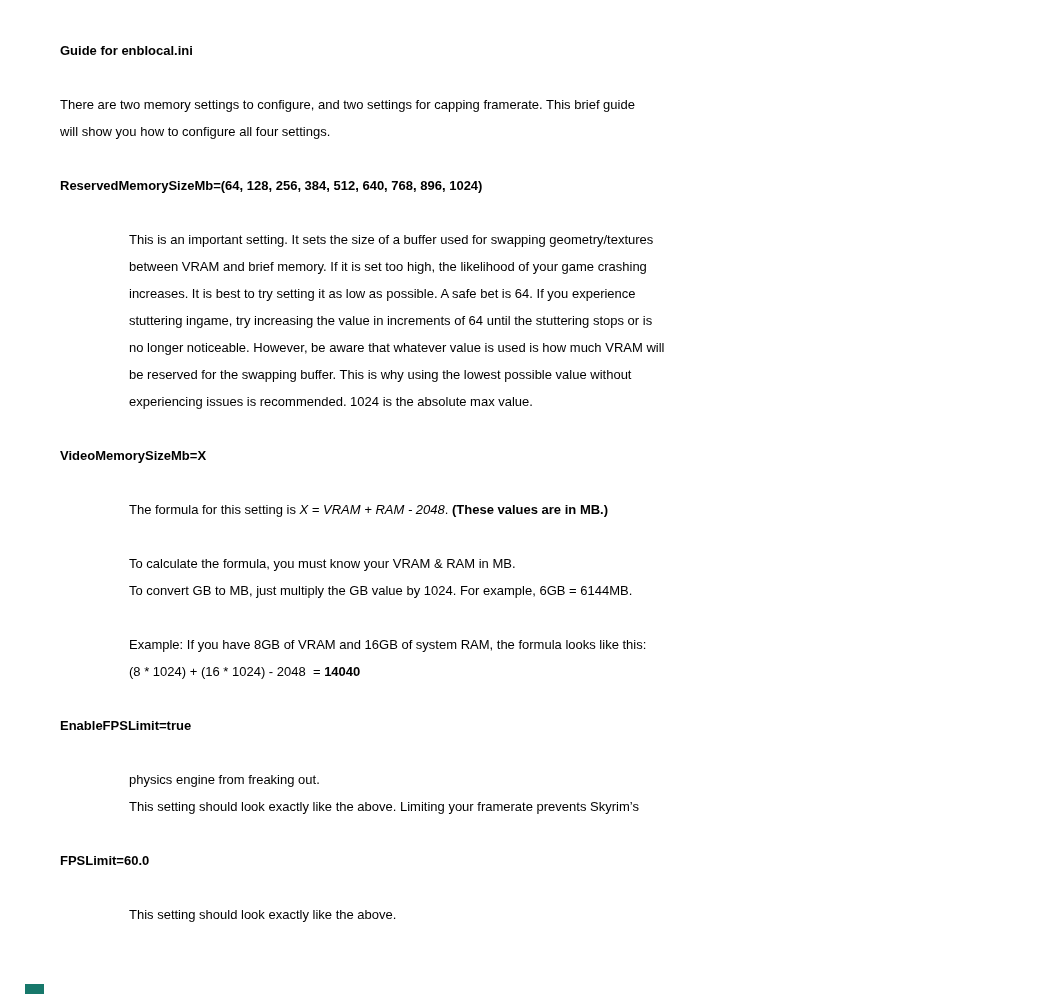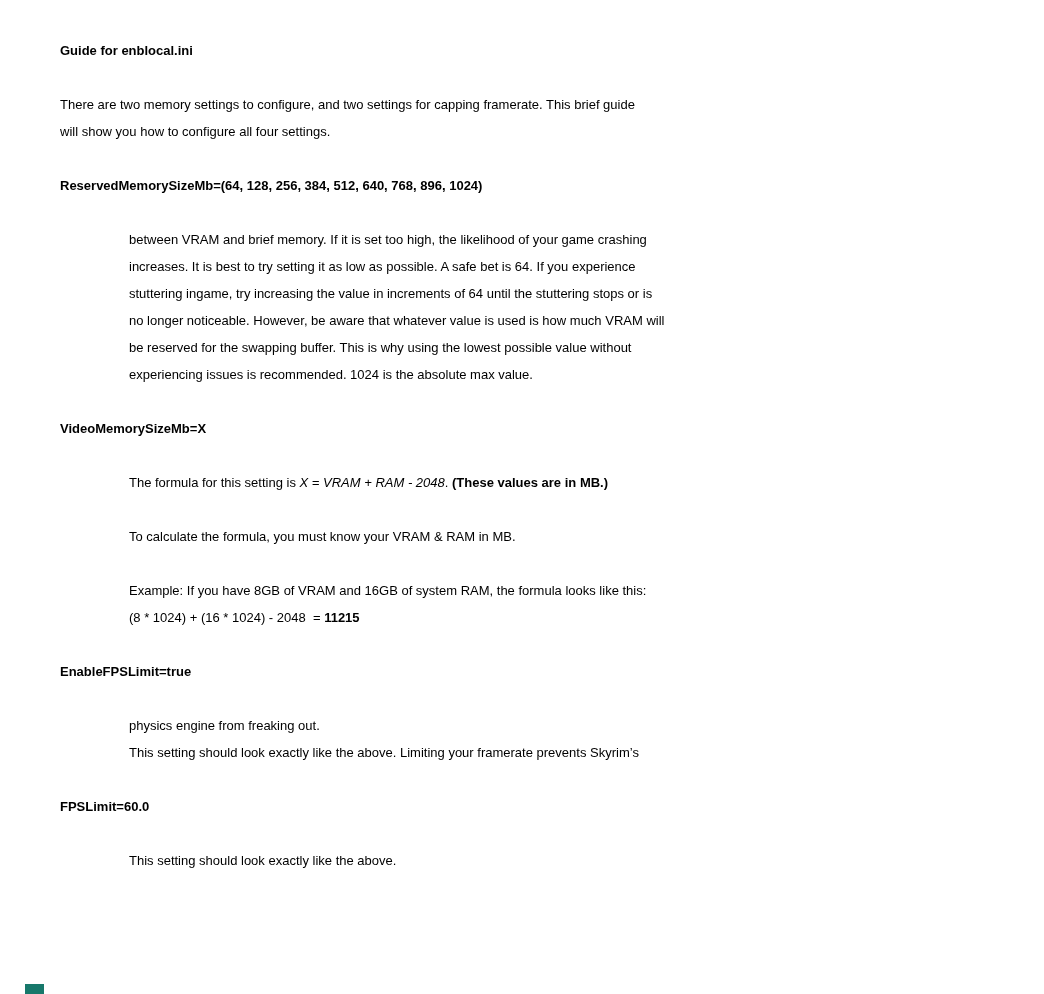--- a/index.html
+++ b/index.html
@@ -58,41 +58,43 @@
   <div class="heading">Guide for enblocal.ini</div>
 
   <div class="para">
     <div class="line">There are two memory settings to configure, and two settings for capping framerate. This brief guide</div>
     <div class="line">will show you how to configure all four settings.</div>
   </div>
 
   <div class="heading">ReservedMemorySizeMb=(64, 128, 256, 384, 512, 640, 768, 896, 1024)</div>
 
   <div class="para indent">
+    <div class="line">This is an important setting. It sets the size of a buffer used for swapping geometry/textures</div>
     <div class="line">between VRAM and brief memory. If it is set too high, the likelihood of your game crashing</div>
     <div class="line">increases. It is best to try setting it as low as possible. A safe bet is 64. If you experience</div>
     <div class="line">stuttering ingame, try increasing the value in increments of 64 until the stuttering stops or is</div>
     <div class="line">no longer noticeable. However, be aware that whatever value is used is how much VRAM will</div>
     <div class="line">be reserved for the swapping buffer. This is why using the lowest possible value without</div>
     <div class="line">experiencing issues is recommended. 1024 is the absolute max value.</div>
   </div>
 
   <div class="heading">VideoMemorySizeMb=X</div>
 
   <div class="para indent">
     <div class="line"><span>The formula for this setting is </span><span class="it">X = VRAM + RAM - 2048</span><span>. </span><span class="b">(These values are in MB.)</span></div>
   </div>
 
   <div class="para indent">
     <div class="line">To calculate the formula, you must know your VRAM &amp; RAM in MB.</div>
+    <div class="line">To convert GB to MB, just multiply the GB value by 1024. For example, 6GB = 6144MB.</div>
   </div>
 
   <div class="para indent">
     <div class="line">Example: If you have 8GB of VRAM and 16GB of system RAM, the formula looks like this:</div>
-    <div class="line"><span>(8 * 1024) + (16 * 1024) - 2048  = </span><span class="b">11215</span></div>
+    <div class="line"><span>(8 * 1024) + (16 * 1024) - 2048  = </span><span class="b">14040</span></div>
   </div>
 
   <div class="heading">EnableFPSLimit=true</div>
 
   <div class="para indent">
     <div class="line">physics engine from freaking out.</div>
     <div class="line">This setting should look exactly like the above. Limiting your framerate prevents Skyrim’s</div>
   </div>
 
   <div class="heading">FPSLimit=60.0</div>

